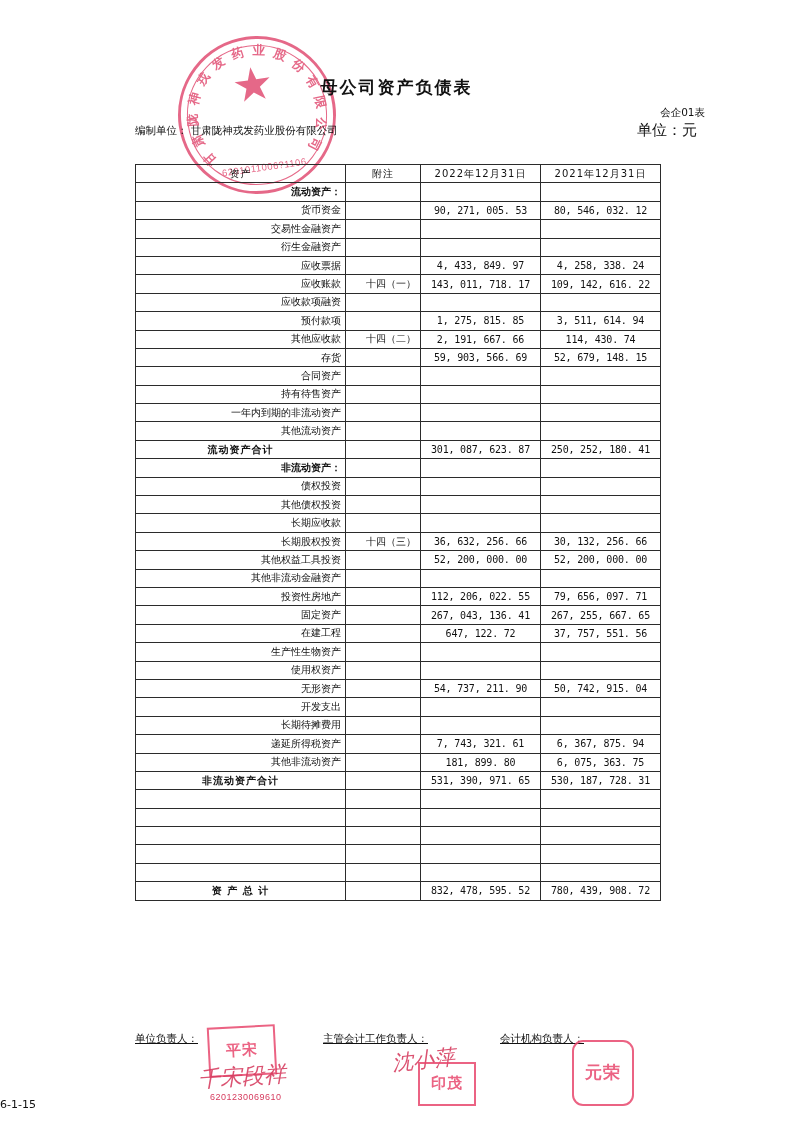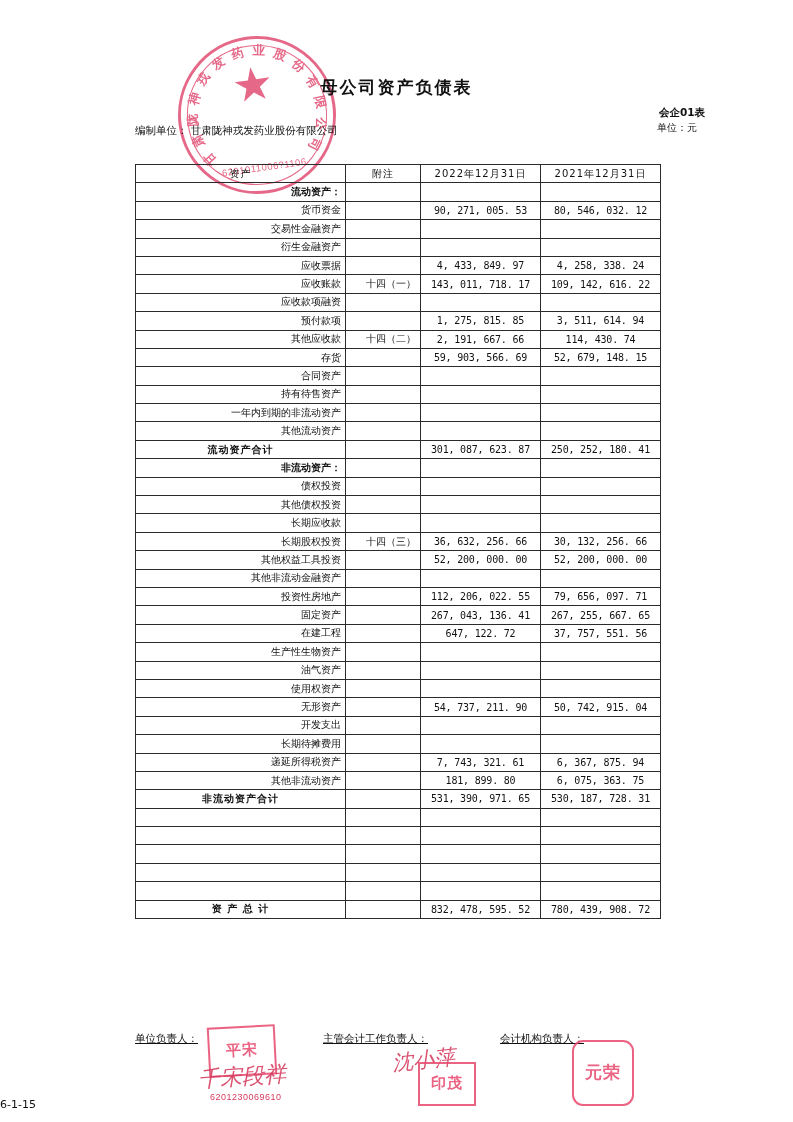--- a/index.html
+++ b/index.html
@@ -117,27 +117,26 @@
     font-weight: bold;
     font-family: Liberation Serif, serif;
     letter-spacing: 2px;
   }
   .form-no {
     position: absolute;
     right: 88px;
     top: 106px;
     font-size: 10.5px;
     font-family: "DejaVu Sans", sans-serif;
-    font-weight: bold;
   }
   .unit-note {
     position: absolute;
     right: 96px;
     top: 121px;
-    font-size: 10px;
+    font-size: 15px;
     font-family: "DejaVu Sans", sans-serif;
   }
   .prep-by {
     position: absolute;
     left: 135px;
     top: 124px;
     font-size: 10.5px;
     font-family: "DejaVu Sans", sans-serif;
     white-space: nowrap;
   }
@@ -412,26 +411,20 @@
           <td class="num">647, 122. 72</td>
           <td class="num">37, 757, 551. 56</td>
         </tr>
         <tr>
           <td class="item indent">生产性生物资产</td>
           <td class="note"></td>
           <td class="num"></td>
           <td class="num"></td>
         </tr>
         <tr>
-          <td class="item indent">油气资产</td>
-          <td class="note"></td>
-          <td class="num"></td>
-          <td class="num"></td>
-        </tr>
-        <tr>
           <td class="item indent">使用权资产</td>
           <td class="note"></td>
           <td class="num"></td>
           <td class="num"></td>
         </tr>
         <tr>
           <td class="item indent">无形资产</td>
           <td class="note"></td>
           <td class="num">54, 737, 211. 90</td>
           <td class="num">50, 742, 915. 04</td>

